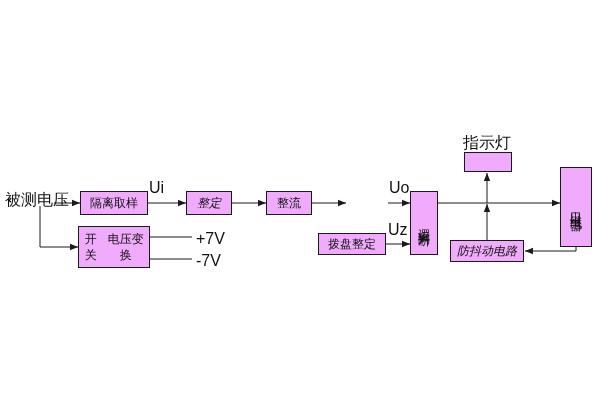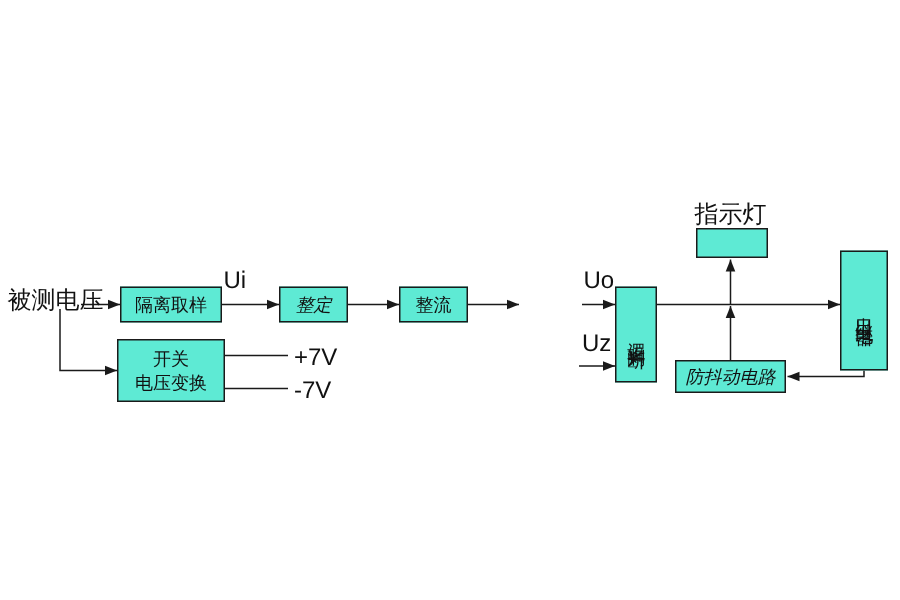--- a/index.html
+++ b/index.html
@@ -9,26 +9,26 @@
     background:#ffffff;
   }
   .canvas {
     position:relative; width:600px; height:400px;
     background:#ffffff; overflow:hidden;
   }
   .wires { position:absolute; left:0; top:0; width:600px; height:400px; }
   .box {
     position:absolute;
     border:1px solid #1a1a1a;
-    background:#5eead4;
+    background:#f0abfc;
     display:flex; align-items:center; justify-content:center;
     font-size:12px; color:#111111;
     text-align:center; line-height:1.35;
   }
-  .box.two-line { flex-direction:column; }
+  .box.two-line { flex-direction:row; }
   .vtext {
     writing-mode:vertical-rl;
     text-orientation:upright;
     letter-spacing:2px;
   }
   .lbl {
     position:absolute;
     font-size:16px; color:#111111;
     white-space:nowrap;
   }
@@ -74,20 +74,21 @@
 
   <div class="box" style="left:186px; top:191px; width:46px; height:24px;font-style:italic;">整定</div>
 
   <div class="box" style="left:266px; top:191px; width:46px; height:24px;">整流</div>
 
 
   <div class="box" style="left:410px; top:191px; width:28px; height:64px;">
     <span class="vtext">逻辑判断</span>
   </div>
 
+  <div class="box" style="left:318px; top:233px; width:68px; height:22px;">拨盘整定</div>
 
   <div class="box two-line" style="left:78px; top:226px; width:72px; height:42px;">
     <span>开关</span>
     <span>电压变换</span>
   </div>
 
   <div class="box" style="left:450px; top:240px; width:74px; height:22px;font-style:italic;">防抖动电路</div>
 
   <div class="box" style="left:560px; top:167px; width:32px; height:80px;">
     <span class="vtext">出口继电器</span>

